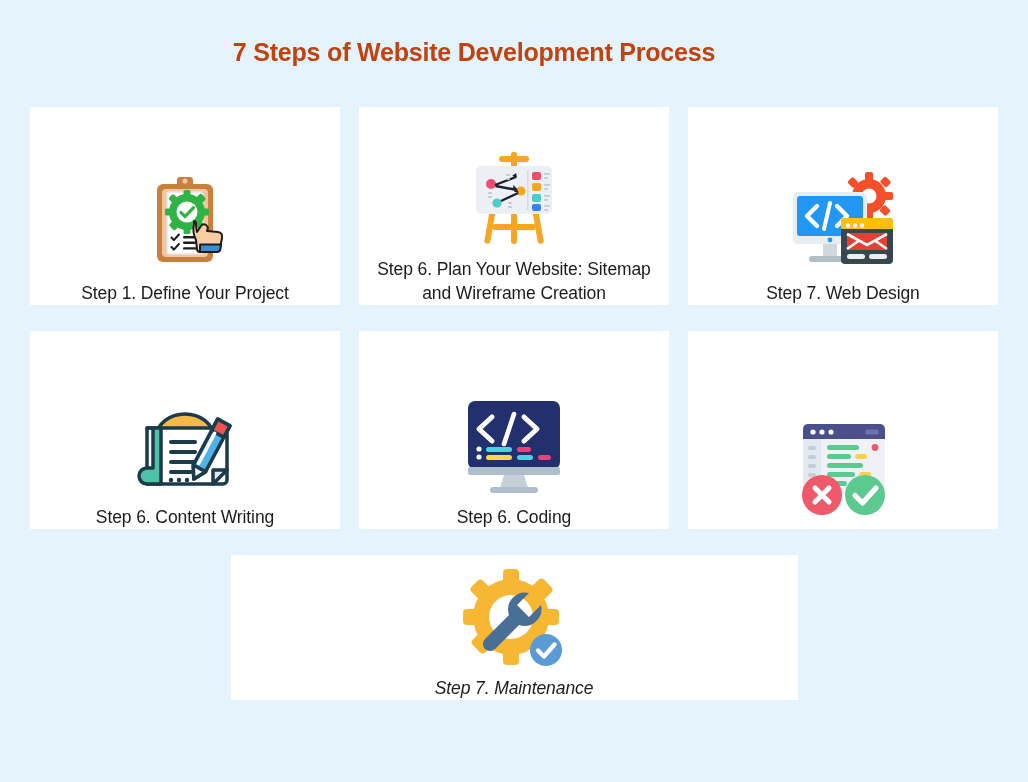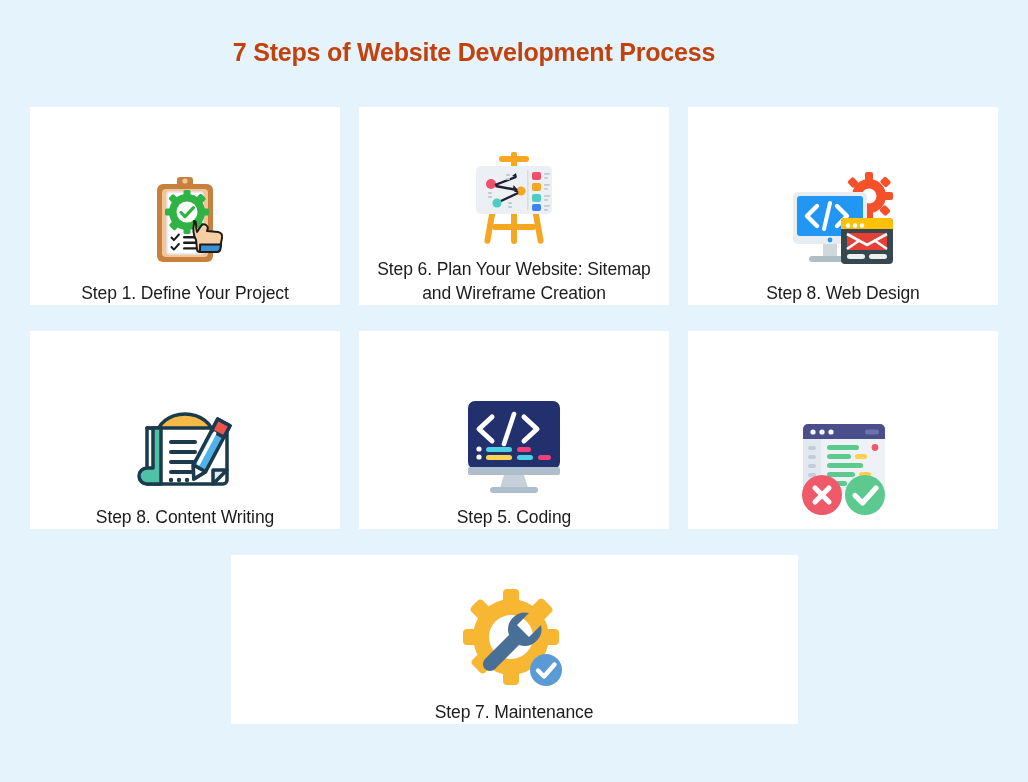--- a/index.html
+++ b/index.html
@@ -58,21 +58,22 @@
     padding-top: 10px;
   }
 
   .card-wide-row {
     grid-column: 1 / -1;
     display: flex;
     justify-content: center;
   }
   .card-wide-row .card {
     width: 567px;
-    height: 169px;
+    height: 145px;
+    font-style: italic;
   }
 
   .icon-wrap {
     height: 118px;
     display: flex;
     align-items: center;
     justify-content: center;
     width: 100%;
   }
 
@@ -218,21 +219,21 @@
             <circle cx="68" cy="55.5" r="2.2" fill="#ffffff"></circle>
             <circle cx="75" cy="55.5" r="2.2" fill="#ffffff"></circle>
             <rect x="60" y="63" width="40" height="17" rx="2" fill="#e63f36"></rect>
             <path d="M60 64 L80 75 L100 64" stroke="#ffffff" stroke-width="2.6" fill="none"></path>
             <path d="M60 79 L73 70 M100 79 L87 70" stroke="#ffffff" stroke-width="2.6" fill="none"></path>
             <rect x="60" y="84" width="18" height="5" rx="2.5" fill="#eceff1"></rect>
             <rect x="82" y="84" width="18" height="5" rx="2.5" fill="#eceff1"></rect>
           </g>
         </svg>
       </div>
-      <div class="card-label">Step 8. Web Design</div>
+      <div class="card-label">Step 7. Web Design</div>
     </div>
 
     <div class="card">
       <div class="icon-wrap">
         <svg width="108" height="100" viewBox="0 0 108 100">
           <path d="M26 40 a28 22 0 0 1 56 0 z" fill="#f5b947" stroke="#1b3a4b" stroke-width="3.5" stroke-linejoin="round"></path>
           <path d="M16 32 h76 a4 4 0 0 1 4 4 v48 a4 4 0 0 1 -4 4 h-76 z" fill="#ffffff" stroke="#1b3a4b" stroke-width="3.5" stroke-linejoin="round"></path>
           <path d="M16 32 h14 v56 h-14 a8 8 0 0 1 0 -16 h6 v-40 z" fill="#4fc1a6" stroke="#1b3a4b" stroke-width="3.5" stroke-linejoin="round"></path>
           <path d="M82 74 l14 0 l-14 14 z" fill="#e3e9ee" stroke="#1b3a4b" stroke-width="3.5" stroke-linejoin="round"></path>
           <g fill="#1b3a4b">
@@ -245,21 +246,21 @@
             <circle cx="56" cy="84" r="2.2"></circle>
           </g>
           <g transform="rotate(28 76 56)">
             <path d="M70 22 h14 v52 l-7 12 l-7 -12 z" fill="#4fb3e8" stroke="#1b3a4b" stroke-width="3.5" stroke-linejoin="round"></path>
             <rect x="70" y="22" width="14" height="13" fill="#ef5350" stroke="#1b3a4b" stroke-width="3.5" stroke-linejoin="round"></rect>
             <path d="M74 36 v34" stroke="#ffffff" stroke-width="3.5" stroke-linecap="round"></path>
             <path d="M70 74 h14 l-7 12 z" fill="#ffffff" stroke="#1b3a4b" stroke-width="3.5" stroke-linejoin="round"></path>
           </g>
         </svg>
       </div>
-      <div class="card-label">Step 8. Content Writing</div>
+      <div class="card-label">Step 6. Content Writing</div>
     </div>
 
     <div class="card">
       <div class="icon-wrap">
         <svg width="104" height="102" viewBox="0 0 104 102">
           <rect x="6" y="6" width="92" height="68" rx="7" fill="#22306e"></rect>
           <path d="M30 22 L17 34 L30 46" stroke="#ffffff" stroke-width="5" fill="none" stroke-linecap="round" stroke-linejoin="round"></path>
           <path d="M62 22 L75 34 L62 46" stroke="#ffffff" stroke-width="5" fill="none" stroke-linecap="round" stroke-linejoin="round"></path>
           <path d="M52 19 L42 49" stroke="#ffffff" stroke-width="4.6" stroke-linecap="round"></path>
           <g>
@@ -271,21 +272,21 @@
             <circle cx="17" cy="62" r="2.6" fill="#ffffff"></circle>
             <rect x="24" y="60" width="26" height="5" rx="2.5" fill="#ffd54f"></rect>
             <rect x="55" y="60" width="16" height="5" rx="2.5" fill="#4dd0e1"></rect>
             <rect x="76" y="60" width="13" height="5" rx="2.5" fill="#ec407a"></rect>
           </g>
           <rect x="6" y="72" width="92" height="8" rx="2" fill="#aebecd"></rect>
           <path d="M42 80 h20 l4 13 h-28 z" fill="#c5d0da"></path>
           <rect x="28" y="92" width="48" height="6" rx="3" fill="#aebecd"></rect>
         </svg>
       </div>
-      <div class="card-label">Step 5. Coding</div>
+      <div class="card-label">Step 6. Coding</div>
     </div>
 
     <div class="card">
       <div class="icon-wrap">
         <svg width="108" height="104" viewBox="0 0 108 104">
           <rect x="14" y="6" width="82" height="70" rx="5" fill="#eef2f7"></rect>
           <path d="M14 11 a5 5 0 0 1 5 -5 h72 a5 5 0 0 1 5 5 v10 h-82 z" fill="#4a4f8c"></path>
           <circle cx="24" cy="14" r="2.6" fill="#ffffff"></circle>
           <circle cx="33" cy="14" r="2.6" fill="#ffffff"></circle>
           <circle cx="42" cy="14" r="2.6" fill="#ffffff"></circle>

